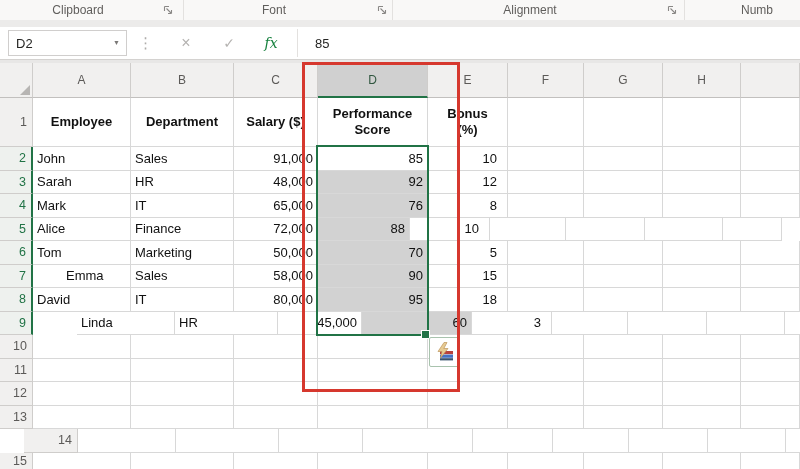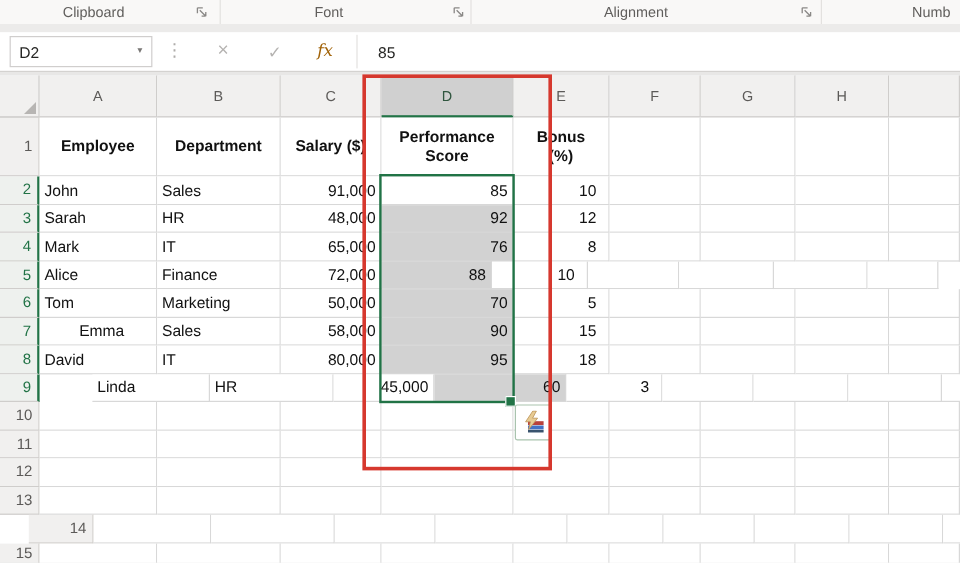--- a/index.html
+++ b/index.html
@@ -15,21 +15,21 @@
   .band1{position:absolute;left:0;top:20px;width:800px;height:7px;background:#ecebea;}
   
   .fbar{position:absolute;left:0;top:27px;width:800px;height:33px;background:#fff;border-bottom:1px solid #d4d2d0;box-sizing:border-box;}
   .namebox{position:absolute;left:8px;top:3px;width:119px;height:26px;border:1px solid #d0cecd;box-sizing:border-box;
     display:flex;align-items:center;font-size:13px;color:#262624;padding-left:7px;}
   .nb-caret{position:absolute;right:6px;top:8px;font-size:7px;color:#7a7876;}
   .splitter{position:absolute;left:138px;top:4px;font-size:15px;color:#aeacaa;line-height:24px;}
   .fbtn{position:absolute;top:3px;width:24px;height:26px;display:flex;align-items:center;justify-content:center;}
   .btn-x{left:174px;font-size:16px;color:#b5b3b1;}
   .btn-ck{left:217px;font-size:14px;color:#b5b3b1;}
-  .btn-fx{left:259px;font-size:14px;color:#a16207;font-family:"DejaVu Serif",serif;font-style:italic;}
+  .btn-fx{left:259px;font-size:14px;color:#15803d;font-family:"DejaVu Serif",serif;font-style:italic;}
   .fdiv{position:absolute;left:297px;top:2px;height:28px;border-left:1px solid #e3e1df;}
   .fval{position:absolute;left:315px;top:3px;height:26px;display:flex;align-items:center;font-size:13px;color:#262624;}
   .band2{position:absolute;left:0;top:60px;width:800px;height:3px;background:#e8e7e6;}
   
   #sheet{position:absolute;left:0;top:63px;width:800px;}
   .grow{display:flex;}
   .gc{box-sizing:border-box;flex:none;display:flex;align-items:center;overflow:hidden;
       border-right:1px solid #d8d8d8;border-bottom:1px solid #d8d8d8;background:#fff;
       font-size:13px;color:#111;white-space:nowrap;padding:0 4px;}
   .colhead{background:#f1f0ef;justify-content:center;color:#5c5a58;font-size:12px;
@@ -56,21 +56,21 @@
   #redrect{position:absolute;left:302px;top:62px;width:158px;height:330px;border:3px solid #d6382e;
       box-sizing:border-box;pointer-events:none;z-index:9;}
 </style>
 </head>
 <body>
 
 <div class="ribbon">
   <span class="rgroup" style="left:28px;width:100px;">Clipboard</span>
   <span class="rgroup" style="left:224px;width:100px;">Font</span>
   <span class="rgroup" style="left:480px;width:100px;">Alignment</span>
-  <span class="rgroup" style="left:722px;width:70px;text-align:right;">Numb</span>
+  <span class="rgroup" style="left:722px;width:70px;text-align:center;">Numb</span>
   <svg class="launcher" style="left:163px;" viewBox="0 0 11 11">
       <path d="M1.5 1.5 H6 M1.5 1.5 V6 M3.5 3.5 L8.5 8.5 M8.5 8.5 H5 M8.5 8.5 V5" stroke="#8a8886" stroke-width="1.1" fill="none"></path>
     </svg>
   <svg class="launcher" style="left:377px;" viewBox="0 0 11 11">
       <path d="M1.5 1.5 H6 M1.5 1.5 V6 M3.5 3.5 L8.5 8.5 M8.5 8.5 H5 M8.5 8.5 V5" stroke="#8a8886" stroke-width="1.1" fill="none"></path>
     </svg>
   <svg class="launcher" style="left:667px;" viewBox="0 0 11 11">
       <path d="M1.5 1.5 H6 M1.5 1.5 V6 M3.5 3.5 L8.5 8.5 M8.5 8.5 H5 M8.5 8.5 V5" stroke="#8a8886" stroke-width="1.1" fill="none"></path>
     </svg>
   <span class="rsep" style="left:183px;"></span>

